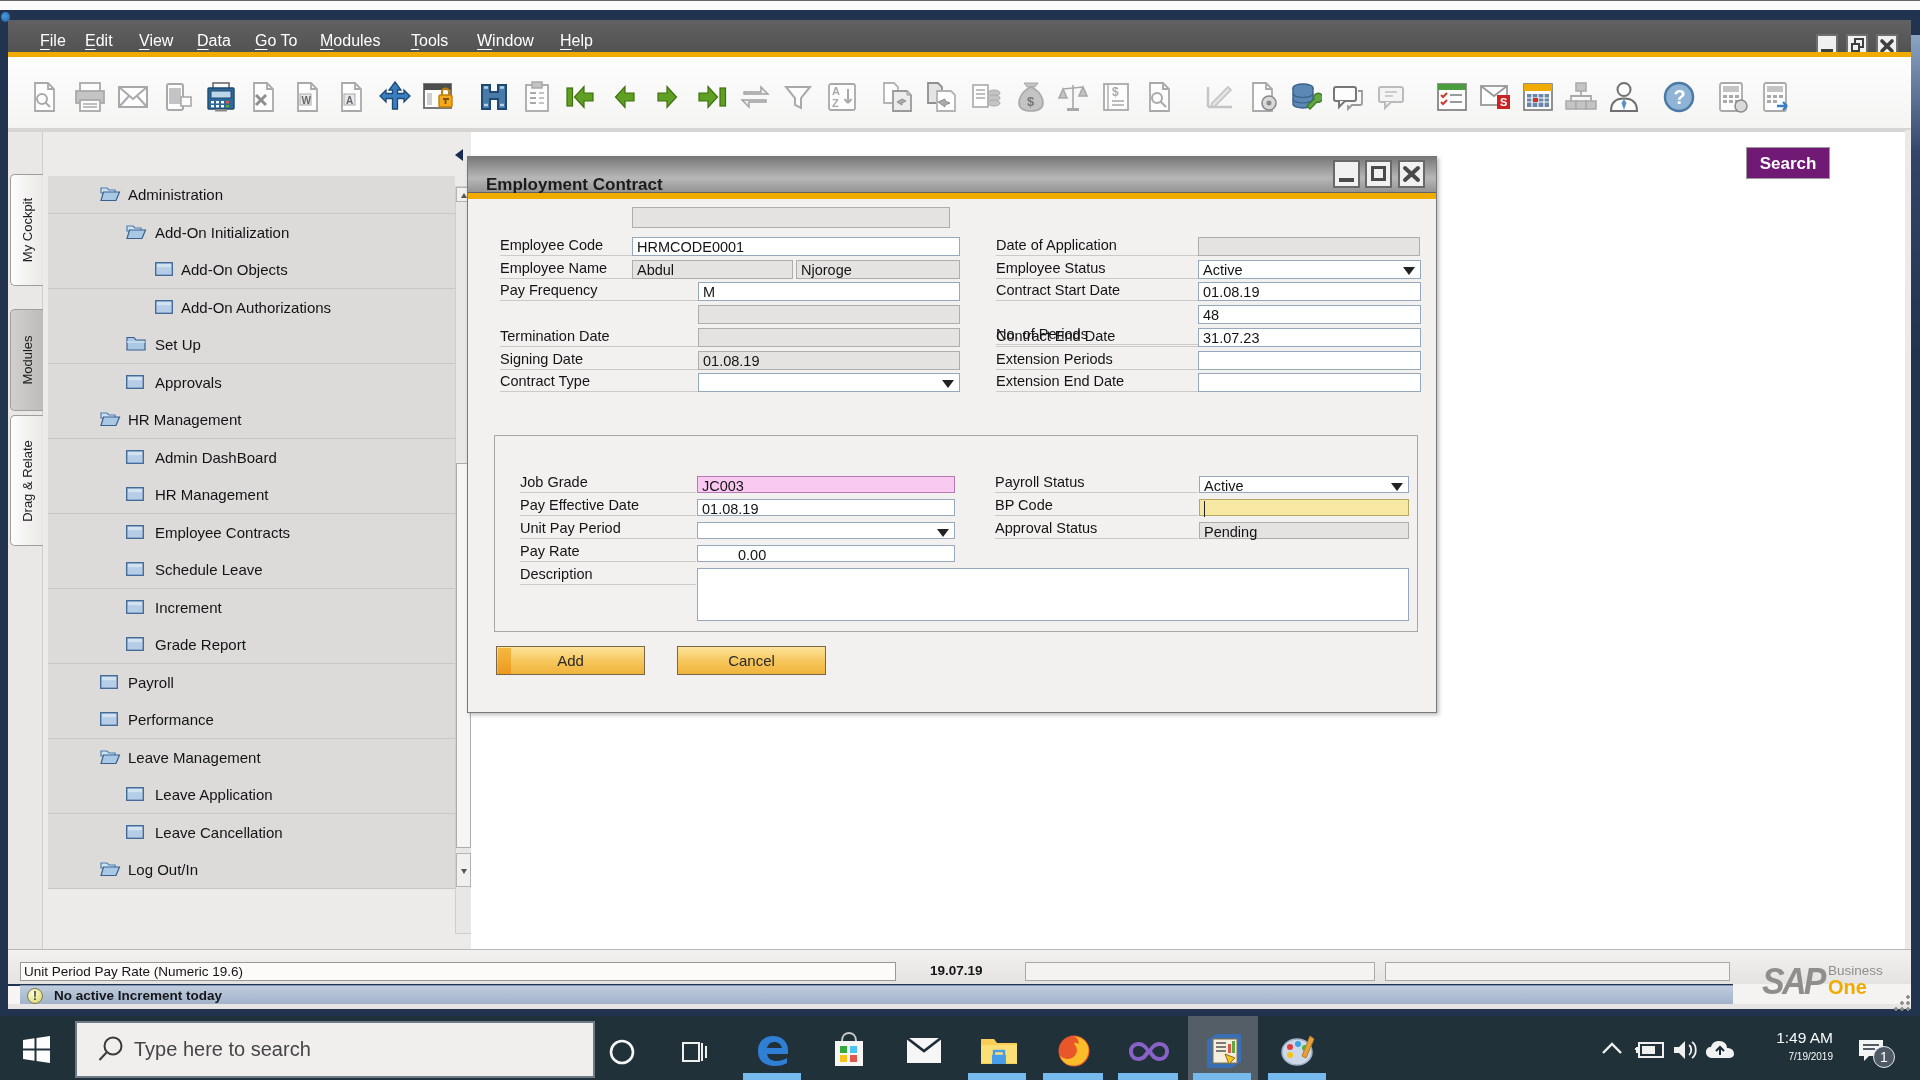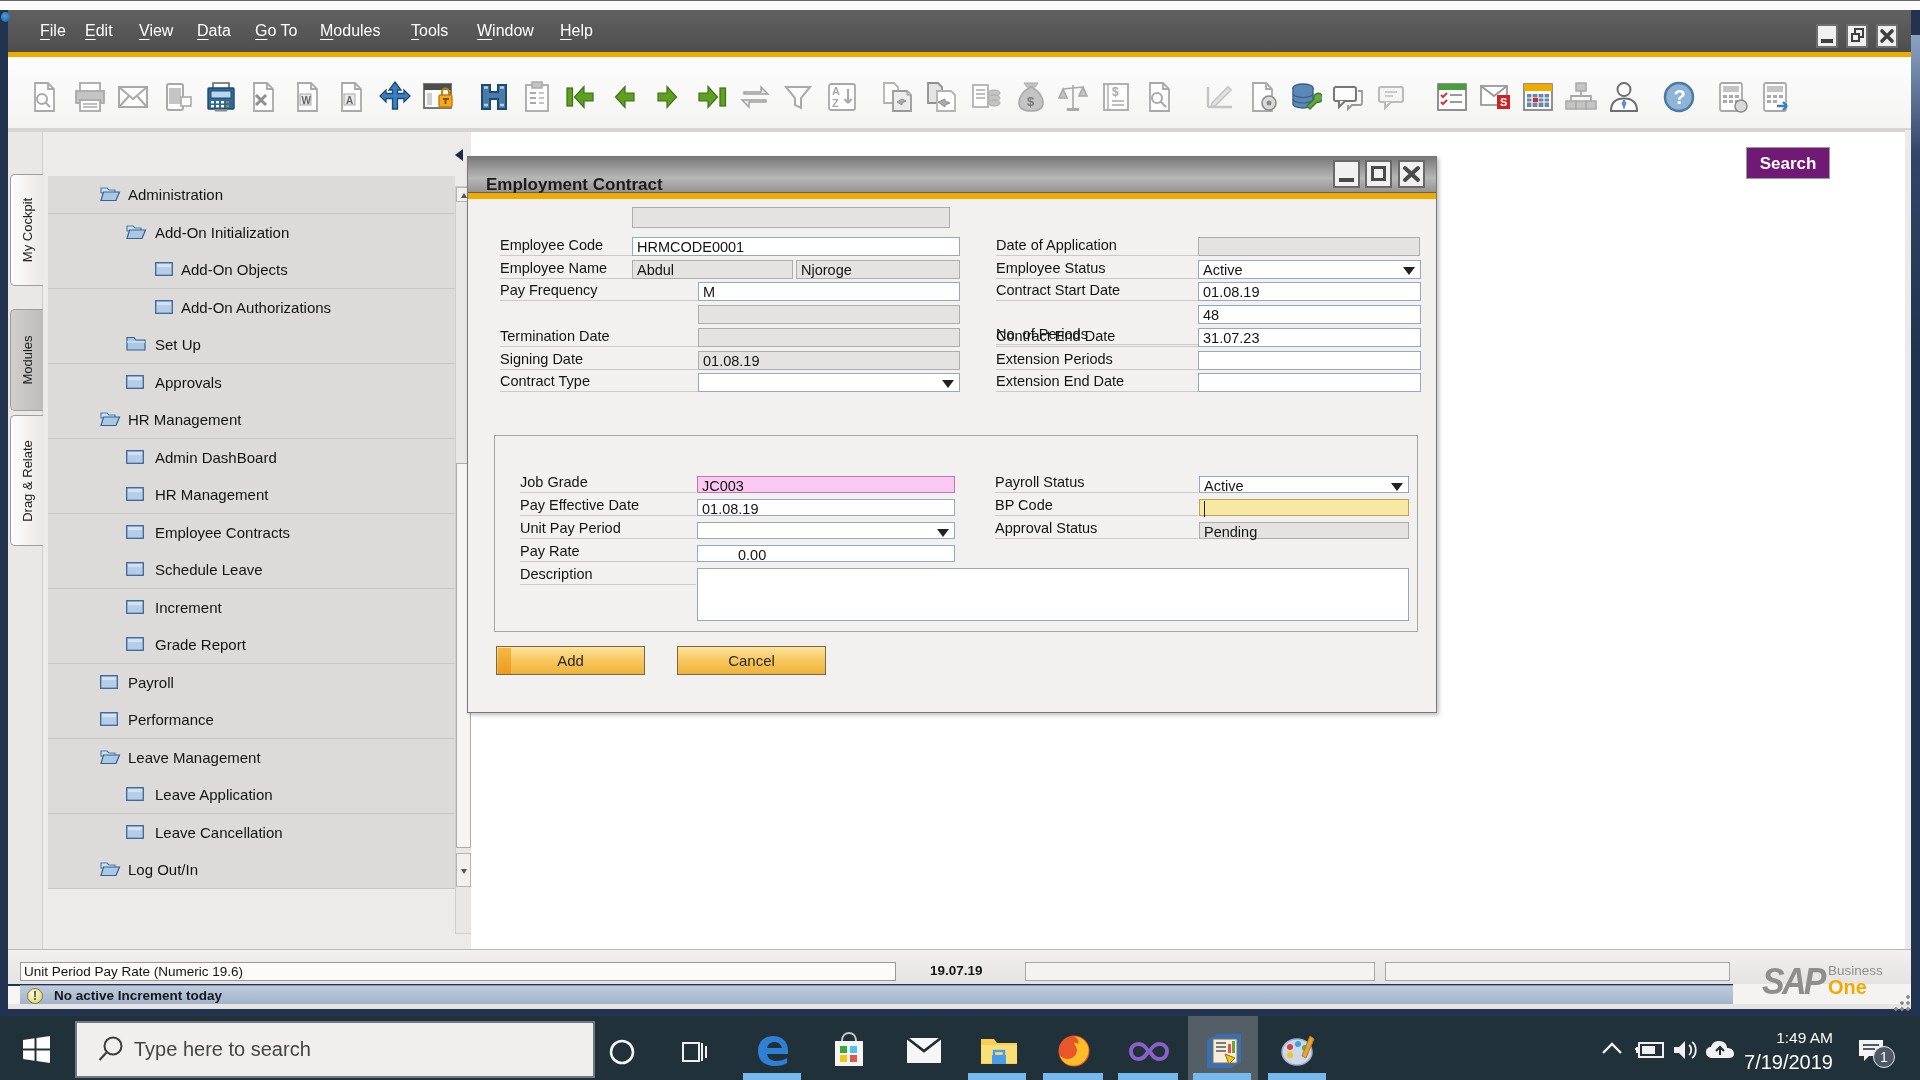--- a/index.html
+++ b/index.html
@@ -3,21 +3,21 @@
 <meta charset="utf-8">
 <style>
 * { margin:0; padding:0; box-sizing:border-box; }
 html,body { width:1920px; height:1080px; overflow:hidden; }
 body { font-family:"Liberation Sans", sans-serif; position:relative; background:#22334f; }
 #root { position:absolute; left:0; top:0; width:1920px; height:1080px; }
 .abs { position:absolute; }
 
 
 #topwhite { left:0; top:0; width:1920px; height:10px; background:#fbfbfb; border-top:1px solid #666; }
-#menubar { left:8px; top:10px; width:1903px; height:42px; background:linear-gradient(#616161,#4e4e4e); color:#fff; font-size:16px; }
+#menubar { left:8px; top:20px; width:1903px; height:42px; background:linear-gradient(#616161,#4e4e4e); color:#fff; font-size:16px; }
 .mi { position:absolute; top:12px; }
 .mi u { text-decoration:underline; text-underline-offset:3px; }
 #goldline { left:8px; top:52px; width:1903px; height:5px; background:#f0ab00; }
 #toolbar { left:8px; top:57px; width:1903px; height:73px; background:linear-gradient(#fdfdfd,#f4f4f3); border-bottom:2px solid #d6d5d4; }
 .winbtn { position:absolute; width:22px; height:24px; background:#f0f0f0; border:2px solid #6e6e6e; }
 
 
 #leftnavy { left:0; top:10px; width:8px; height:1010px; background:#22334f; }
 #tabstrip { left:8px; top:132px; width:35px; height:818px; background:#e9e8e7; border-right:1px solid #cfcecd; }
 .vtab { position:absolute; left:2px; width:33px; background:linear-gradient(90deg,#fdfdfd,#e9e8e6); border:1px solid #9f9e9d; border-right:none; border-radius:5px 0 0 5px; }
@@ -679,20 +679,20 @@
       </svg>
     <svg style="position:absolute;left:1672px;top:23px;" width="28" height="22" viewBox="0 0 28 22">
         <path d="M2 8 h5 l6 -6 v18 l-6 -6 h-5 z" fill="#f0f0f0"></path>
         <path d="M17 6 C20 8 20 14 17 16 M20 3 C25 6 25 16 20 19" fill="none" stroke="#f0f0f0" stroke-width="1.8"></path>
       </svg>
     <svg style="position:absolute;left:1705px;top:25px;" width="32" height="20" viewBox="0 0 32 20">
         <path d="M8 17 C4 17 1 15 1 11 C1 8 3 6 6 6 C7 2 10 0 14 0 C19 0 22 3 22 7 C26 7 29 9 29 13 C29 16 26 17 24 17 Z" fill="#f2f2f2"></path>
         <path d="M15 14 v-7 M11 10 l4 -4 l4 4" stroke="#1d2a38" stroke-width="2" fill="none"></path>
       </svg>
     <div style="position:absolute;left:1741px;top:13px;width:92px;text-align:right;font-size:15.5px;color:#fafafa;">1:49 AM</div>
-    <div style="position:absolute;left:1741px;top:35px;width:92px;text-align:right;font-size:20px;color:#fafafa;">7/19/2019</div>
+    <div style="position:absolute;left:1741px;top:35px;width:92px;text-align:right;font-size:10px;color:#fafafa;">7/19/2019</div>
     <svg style="position:absolute;left:1857px;top:22px;" width="30" height="26" viewBox="0 0 30 26">
         <path d="M2 2 h24 v16 h-14 l-5 5 v-5 h-5 z" fill="#f4f4f4"></path>
         <path d="M6 7 h16 M6 11 h12" stroke="#1d2a38" stroke-width="1.6"></path>
       </svg>
     <div style="position:absolute;left:1873px;top:30px;width:22px;height:22px;border-radius:50%;background:#4e5a66;border:1.5px solid #e8e8e8;color:#fff;text-align:center;line-height:21px;font-size:14px;">1</div>
   </div>
 </div>
 
 </body></html>

